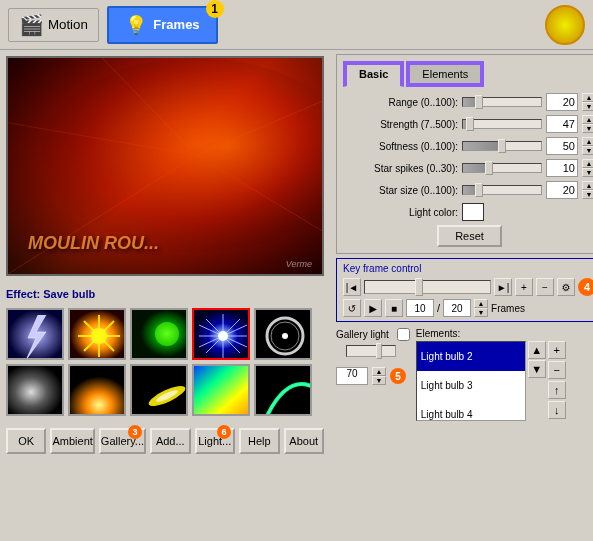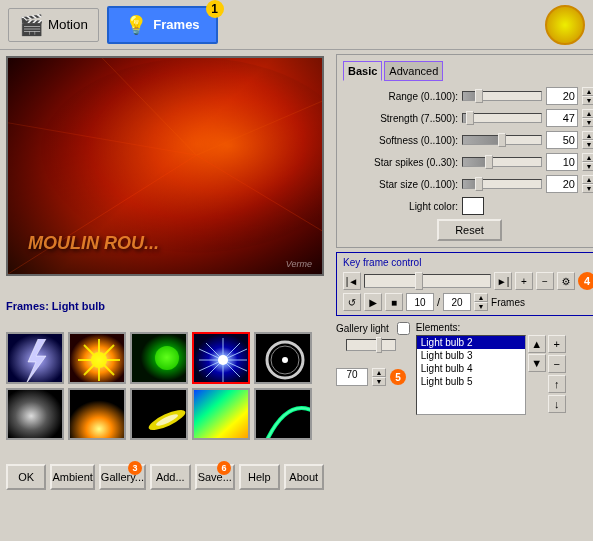--- a/index.html
+++ b/index.html
@@ -86,21 +86,21 @@
       display: flex;
       height: 491px;
     }
 
     
     .left-panel {
       width: 330px;
       padding: 6px;
       display: flex;
       flex-direction: column;
-      gap: 20px;
+      gap: 8px;
     }
     .preview-image {
       width: 318px;
       height: 220px;
       background: linear-gradient(135deg, #1a0000 0%, #8b1a00 30%, #cc3300 50%, #8b1a00 70%, #1a0000 100%);
       border: 2px solid #666;
       position: relative;
       overflow: hidden;
       flex-shrink: 0;
     }
@@ -224,22 +224,22 @@
       background: #d4d0c8;
       padding: 6px;
     }
 
     .tabs {
       display: flex;
       gap: 2px;
       margin-bottom: 6px;
     }
     .tab {
-      padding: 3px 4px;
-      border: 1px solid #8b5cf6;
+      padding: 3px 12px;
+      border: 4px solid #8b5cf6;
       background: #d4d0c8;
       cursor: pointer;
       font-size: 11px;
     }
     .tab.active {
       background: #d4d0c8;
       border-bottom: 1px solid #d4d0c8;
       font-weight: bold;
     }
     .tab.inactive {
@@ -415,21 +415,21 @@
     }
     .elements-list {
       width: 110px;
       height: 80px;
       border: 1px inset #999;
       background: white;
       overflow-y: auto;
       font-size: 10px;
     }
     .list-item {
-      padding: 1px 4px;
+      padding: 9px 4px;
       cursor: pointer;
     }
     .list-item.selected {
       background: #0000aa;
       color: white;
     }
     .elements-action-btns {
       display: flex;
       flex-direction: column;
       gap: 2px;
@@ -511,21 +511,21 @@
         <line x1="60%" y1="45%" x2="0%" y2="100%" stroke="#ff4400" stroke-width="1" stroke-opacity="0.4"></line>
         <line x1="60%" y1="45%" x2="100%" y2="80%" stroke="#ff4400" stroke-width="1" stroke-opacity="0.4"></line>
         <line x1="60%" y1="45%" x2="30%" y2="0%" stroke="#ff6600" stroke-width="1" stroke-opacity="0.3"></line>
         <line x1="60%" y1="45%" x2="100%" y2="20%" stroke="#ff6600" stroke-width="1" stroke-opacity="0.3"></line>
         <line x1="60%" y1="45%" x2="0%" y2="30%" stroke="#ff4400" stroke-width="1" stroke-opacity="0.3"></line>
       </svg>
       <div class="preview-text">MOULIN ROU...</div>
       <div class="preview-watermark">Verme</div>
     </div>
 
-    <div class="effect-label">Frames: Light bulb</div>
+    <div class="effect-label">Effect: Save bulb</div>
 
     <div class="thumbnails-grid">
       <div class="thumb thumb-bg-lightning">
         <svg width="58" height="52">
           <defs>
               <radialGradient id="lg0" cx="50%" cy="50%" r="50%">
                 <stop offset="0%" stop-color="#aaaaff"></stop>
                 <stop offset="100%" stop-color="#000033"></stop>
               </radialGradient>
             </defs>
@@ -650,34 +650,34 @@
 
     <div class="bottom-buttons">
       <button class="btn">OK</button>
       <button class="btn">Ambient</button>
       <button class="btn" style="position:relative;">
         <span>Gallery...</span>
         <span class="btn-badge">3</span>
       </button>
       <button class="btn">Add...</button>
       <button class="btn" style="position:relative;">
-        <span>Save...</span>
+        <span>Light...</span>
         <span class="btn-badge">6</span>
       </button>
       <button class="btn">Help</button>
       <button class="btn">About</button>
     </div>
   </div>
 
   <div class="right-panel">
 
     <div class="settings-box">
       <div class="tabs">
         <div class="tab active">Basic</div>
-        <div class="tab inactive">Advanced</div>
+        <div class="tab inactive">Elements</div>
       </div>
 
       <div class="param-row">
         <span class="param-label">Range (0..100):</span>
         <div class="slider-track">
           <div class="slider-fill" style="width:20%"></div>
           <div class="slider-thumb" style="left:calc(20% - 4px)"></div>
         </div>
         <div class="param-value">20</div>
         <div class="spinner">
@@ -777,21 +777,21 @@
     <div class="elements-section">
       <div class="elements-label-col">
         <div class="ambient-row">
           <span style="font-size:10px;">Gallery light</span>
           <input type="checkbox" style="margin-left: 4px;">
         </div>
         <div class="ambient-slider-col">
           <div class="ambient-slider">
             <div class="amb-thumb"></div>
           </div>
-          <div style="display:flex;align-items:center;gap:4px;margin-top:15px;">
+          <div style="display:flex;align-items:center;gap:4px;margin-top:8px;">
             <div class="frame-input" style="width:32px;">70</div>
             <div class="frame-spinner">
               <div class="spin-up">▲</div>
               <div class="spin-down">▼</div>
             </div>
             <div class="badge-5">5</div>
           </div>
         </div>
       </div>
 

